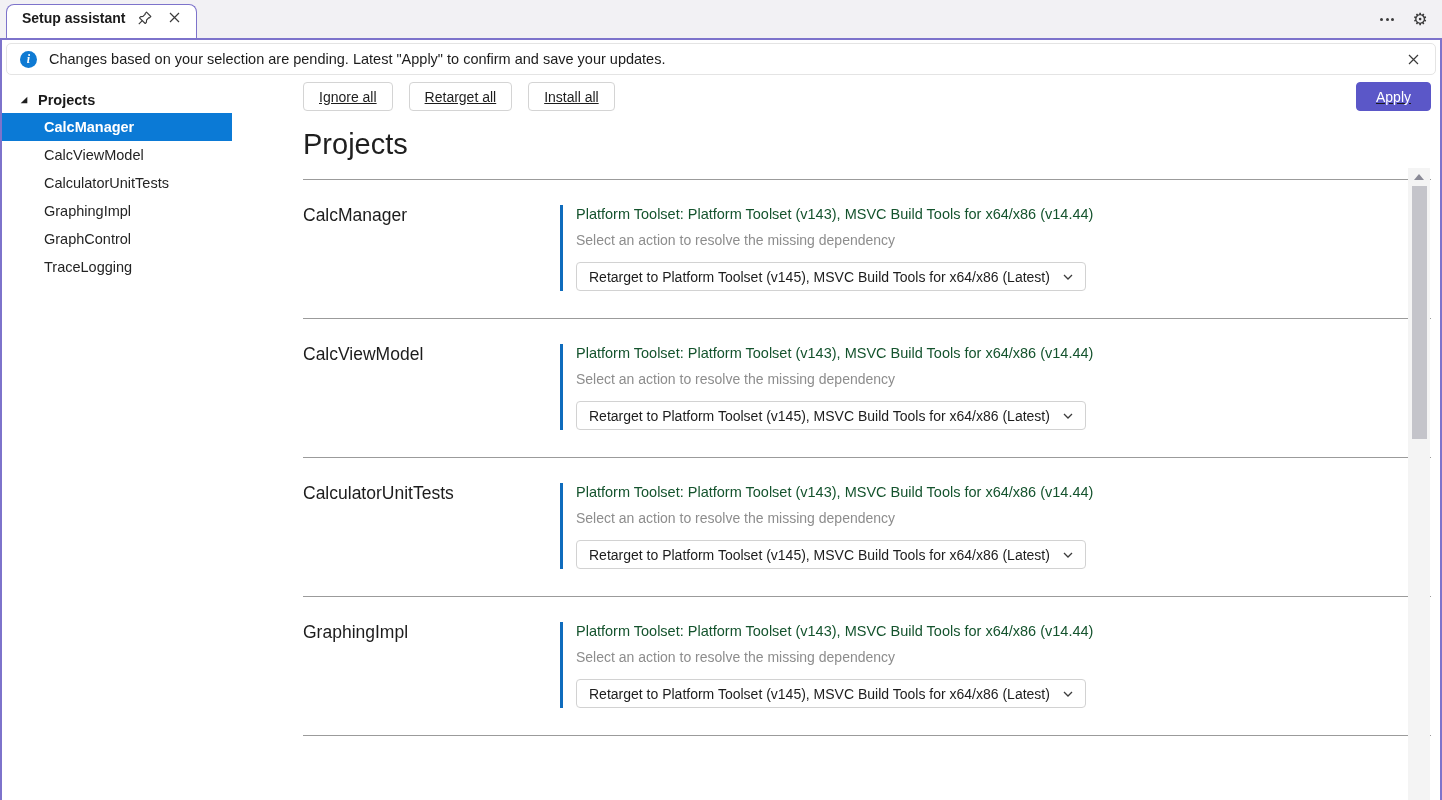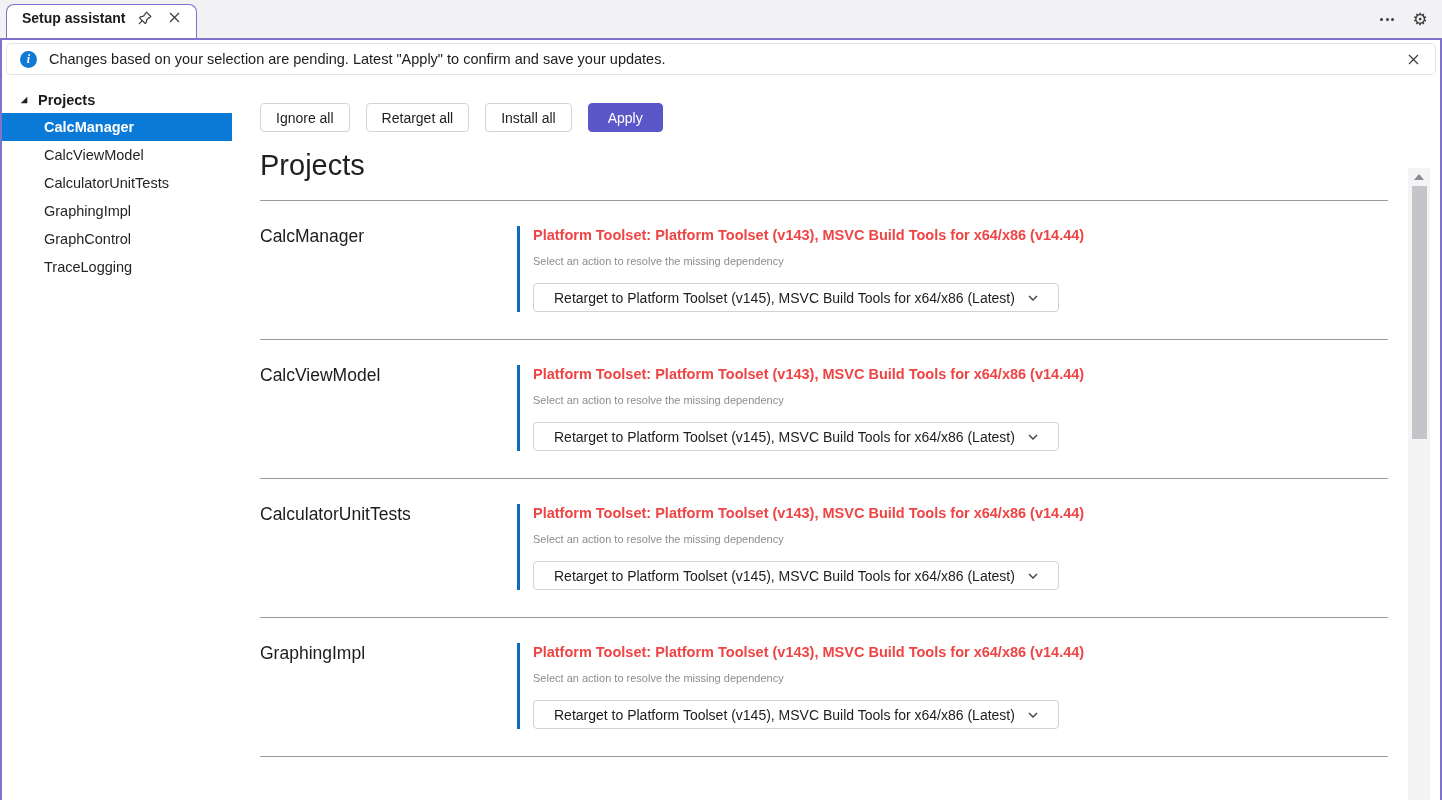--- a/index.html
+++ b/index.html
@@ -38,53 +38,53 @@
   }
   .info-badge {
     flex:none; width:17px; height:17px; border-radius:50%; background:#0e7ad3;
     color:#fff; display:flex; align-items:center; justify-content:center;
     font-family:"Liberation Serif", serif; font-weight:700; font-style:italic; font-size:12px;
   }
   .banner-text { font-size:14.5px; color:#1c1c1c; }
   .banner-close { margin-left:auto; }
 
   
-  .body-row { flex:1; display:flex; min-height:0; }
+  .body-row { flex:1; display:flex; min-height:0;gap:43px; }
 
   .sidebar { width:230px; flex:none; padding-top:12px; }
   .tree-header { display:flex; align-items:center; gap:9px; padding-left:17px; height:26px;
                  font-weight:700; font-size:14.5px; color:#1b1b1b; }
   .tree-item { height:28px; display:flex; align-items:center; padding-left:42px;
                font-size:14.5px; color:#242424; cursor:default; white-space:nowrap; }
   .tree-item.selected { background:#0b7ad6; color:#fff; font-weight:700; }
 
   .main { flex:1; min-width:0; overflow:hidden; padding-left:28px; }
   .main-inner { width:1128px; }
   .intro { margin-top:25px; font-size:17.5px; color:#1d1d1d; line-height:26px; }
 
-  .actions { margin-top:28px; display:flex; justify-content:flex-start; align-items:center; gap:16px; }
+  .actions { margin-top:7px; display:flex; justify-content:space-between; align-items:center; gap:16px;text-decoration:underline; }
   .btn-group { display:flex; gap:16px; }
   .btn {
     height:29px; padding:0 15px; background:#fff; border:1px solid #d4d4d4; border-radius:4px;
     font-size:14px; color:#1d1d1d; display:inline-flex; align-items:center; cursor:pointer;
     font-family:inherit;
   }
   .btn-apply { background:#5b57c8; border:1px solid #5b57c8; color:#fff; padding:12px 19px; }
 
   .section-title { margin-top:16px; font-size:29px; font-weight:300; color:#1f1f1f; line-height:34px; }
   .title-rule { margin-top:18px; border-top:1px solid #9b9b9b; height:0; }
 
   .project-row { display:flex; padding:25px 0 27px; border-bottom:1px solid #9b9b9b; }
   .project-name { width:257px; flex:none; font-size:17.5px; color:#1c1c1c; line-height:20px; }
   .issue-card { border-left:3px solid #0f6cbd; padding-left:13px; }
-  .issue-title { font-size:14.5px; font-weight:700; color:#ef4444; line-height:18px; }
-  .issue-sub { margin-top:9px; font-size:11px; color:#8d8d8d; line-height:17px; }
+  .issue-title { font-size:14.5px; font-weight:400; color:#14532d; line-height:18px; }
+  .issue-sub { margin-top:9px; font-size:14px; color:#8d8d8d; line-height:17px; }
   .dropdown {
     margin-top:13px; height:29px; display:inline-flex; align-items:center; gap:13px;
-    padding:0 20px; border:1px solid #d2d2d2; border-radius:4px; background:#fff;
+    padding:0 12px; border:1px solid #d2d2d2; border-radius:4px; background:#fff;
     font-size:14px; color:#1d1d1d; cursor:pointer; white-space:nowrap;
   }
 
   
   .scrollbar { position:absolute; top:128px; right:10px; bottom:0; width:22px; background:#f4f4f4; }
   .scroll-up { width:0; height:0; border-left:5px solid transparent; border-right:5px solid transparent;
                border-bottom:6px solid #8a8a96; margin:6px auto 0; }
   .scroll-thumb { width:15px; height:253px; background:#c4c4ca; margin:6px auto 0; }
 
   svg { display:block; }

